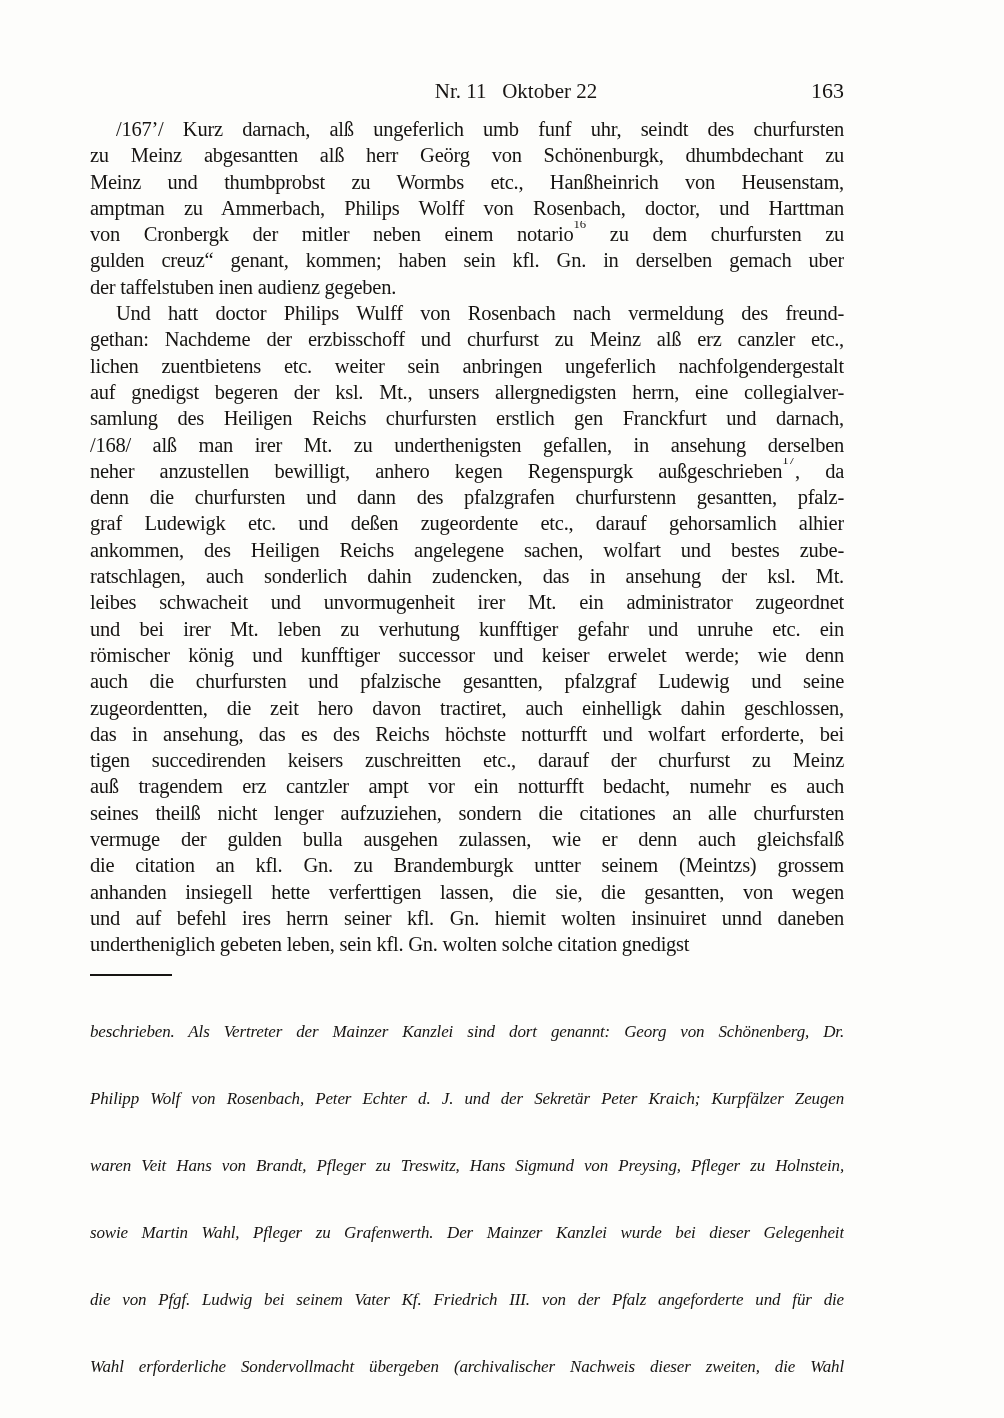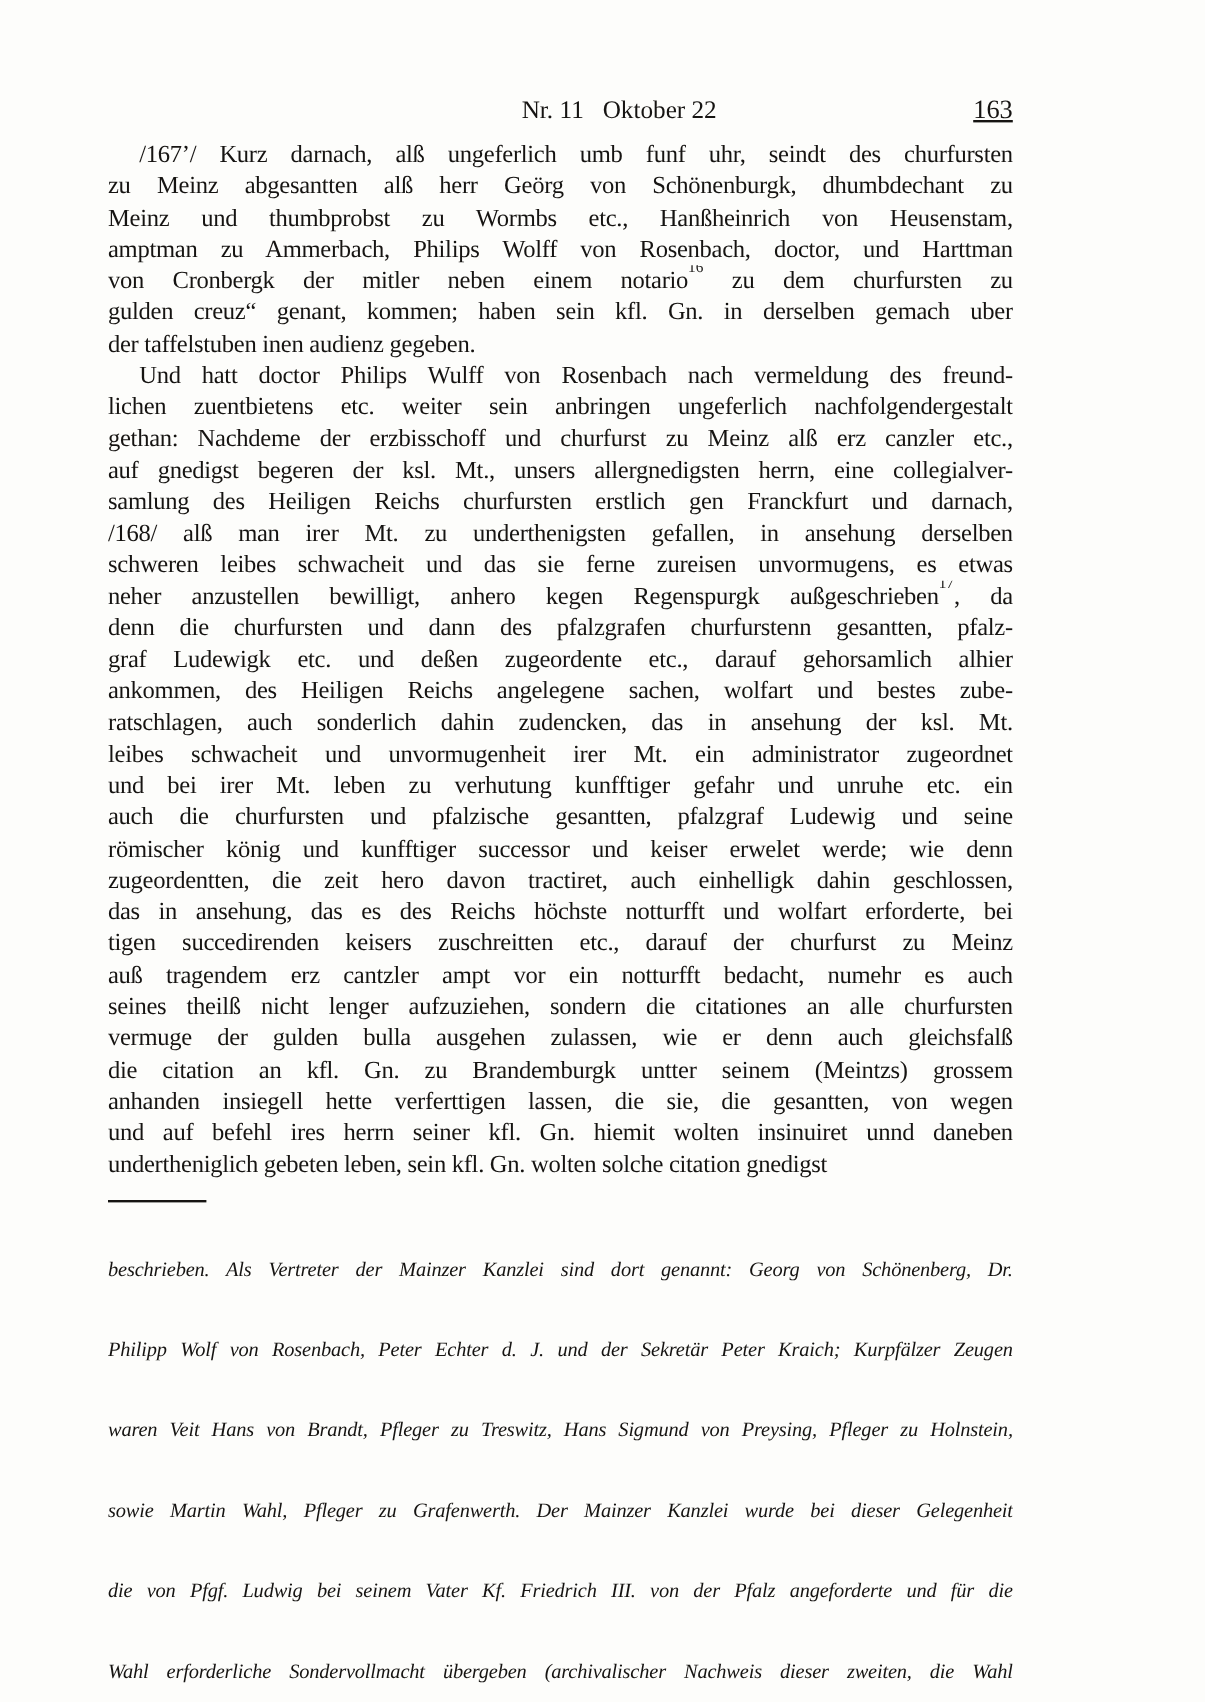--- a/index.html
+++ b/index.html
@@ -26,21 +26,20 @@
     line-height:26px;
   }
   .rh-center{
     position:absolute;left:98px;right:0;
     text-align:center;
     white-space:pre;
   }
   .rh-page{
     position:absolute;right:0;
     font-size:22px;
-    text-decoration:underline;
   }
 
   
   .body-text{
     margin-top:12px;
     font-size:20.5px;
     line-height:26.3px;
     letter-spacing:-0.25px;
     text-align:justify;
   }
@@ -95,35 +94,34 @@
           <div class="line">/167’/ Kurz darnach, alß ungeferlich umb funf uhr, seindt des churfursten</div>
           <div class="line">zu Meinz abgesantten alß herr Geörg von Schönenburgk, dhumbdechant zu</div>
           <div class="line">Meinz und thumbprobst zu Wormbs etc., Hanßheinrich von Heusenstam,</div>
           <div class="line">amptman zu Ammerbach, Philips Wolff von Rosenbach, doctor, und Harttman</div>
           <div class="line">von Cronbergk der mitler neben einem notario<sup>16</sup> zu dem churfursten zu</div>
           <div class="line">gulden creuz“ genant, kommen; haben sein kfl. Gn. in derselben gemach uber</div>
           <div class="line last">der taffelstuben inen audienz gegeben.</div>
         </div>
       <div class="paragraph">
           <div class="line">Und hatt doctor Philips Wulff von Rosenbach nach vermeldung des freund-</div>
+          <div class="line">gethan: Nachdeme der erzbisschoff und churfurst zu Meinz alß erz canzler etc.,</div>
           <div class="line">lichen zuentbietens etc. weiter sein anbringen ungeferlich nachfolgendergestalt</div>
-          <div class="line">gethan: Nachdeme der erzbisschoff und churfurst zu Meinz alß erz canzler etc.,</div>
           <div class="line">auf gnedigst begeren der ksl. Mt., unsers allergnedigsten herrn, eine collegialver-</div>
           <div class="line">samlung des Heiligen Reichs churfursten erstlich gen Franckfurt und darnach,</div>
           <div class="line">/168/ alß man irer Mt. zu underthenigsten gefallen, in ansehung derselben</div>
-          <div class="line">schweren leibes schwacheit und das sie ferne zureisen unvormugens, es etwas</div>
           <div class="line">neher anzustellen bewilligt, anhero kegen Regenspurgk außgeschrieben<sup>17</sup>, da</div>
           <div class="line">denn die churfursten und dann des pfalzgrafen churfurstenn gesantten, pfalz-</div>
           <div class="line">graf Ludewigk etc. und deßen zugeordente etc., darauf gehorsamlich alhier</div>
           <div class="line">ankommen, des Heiligen Reichs angelegene sachen, wolfart und bestes zube-</div>
           <div class="line">ratschlagen, auch sonderlich dahin zudencken, das in ansehung der ksl. Mt.</div>
           <div class="line">leibes schwacheit und unvormugenheit irer Mt. ein administrator zugeordnet</div>
           <div class="line">und bei irer Mt. leben zu verhutung kunfftiger gefahr und unruhe etc. ein</div>
+          <div class="line">römischer könig und kunfftiger successor und keiser erwelet werde; wie denn</div>
           <div class="line">auch die churfursten und pfalzische gesantten, pfalzgraf Ludewig und seine</div>
-          <div class="line">römischer könig und kunfftiger successor und keiser erwelet werde; wie denn</div>
           <div class="line">zugeordentten, die zeit hero davon tractiret, auch einhelligk dahin geschlossen,</div>
           <div class="line">das in ansehung, das es des Reichs höchste notturfft und wolfart erforderte, bei</div>
           <div class="line">tigen succedirenden keisers zuschreitten etc., darauf der churfurst zu Meinz</div>
           <div class="line">auß tragendem erz cantzler ampt vor ein notturfft bedacht, numehr es auch</div>
           <div class="line">seines theilß nicht lenger aufzuziehen, sondern die citationes an alle churfursten</div>
           <div class="line">vermuge der gulden bulla ausgehen zulassen, wie er denn auch gleichsfalß</div>
           <div class="line">die citation an kfl. Gn. zu Brandemburgk untter seinem (Meintzs) grossem</div>
           <div class="line">anhanden insiegell hette verferttigen lassen, die sie, die gesantten, von wegen</div>
           <div class="line">und auf befehl ires herrn seiner kfl. Gn. hiemit wolten insinuiret unnd daneben</div>
           <div class="line last">undertheniglich gebeten leben, sein kfl. Gn. wolten solche citation gnedigst</div>

